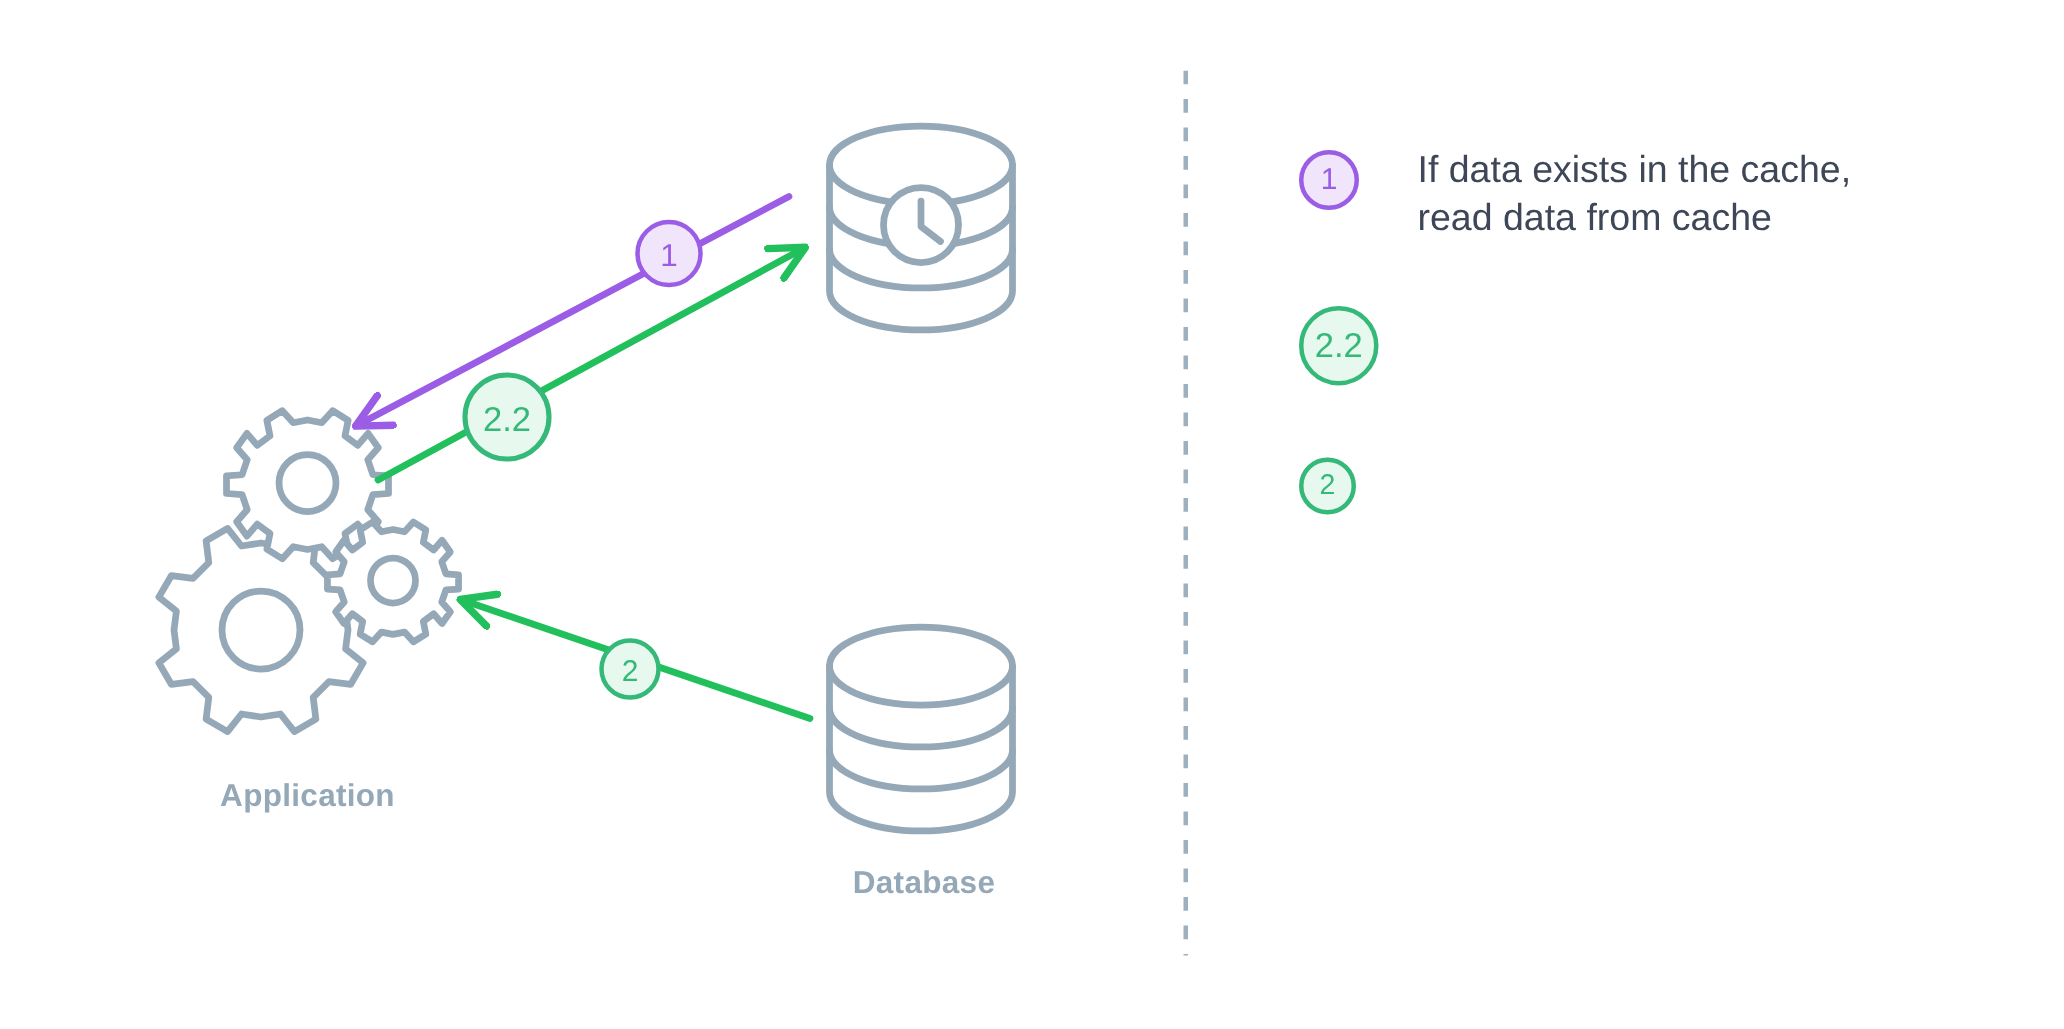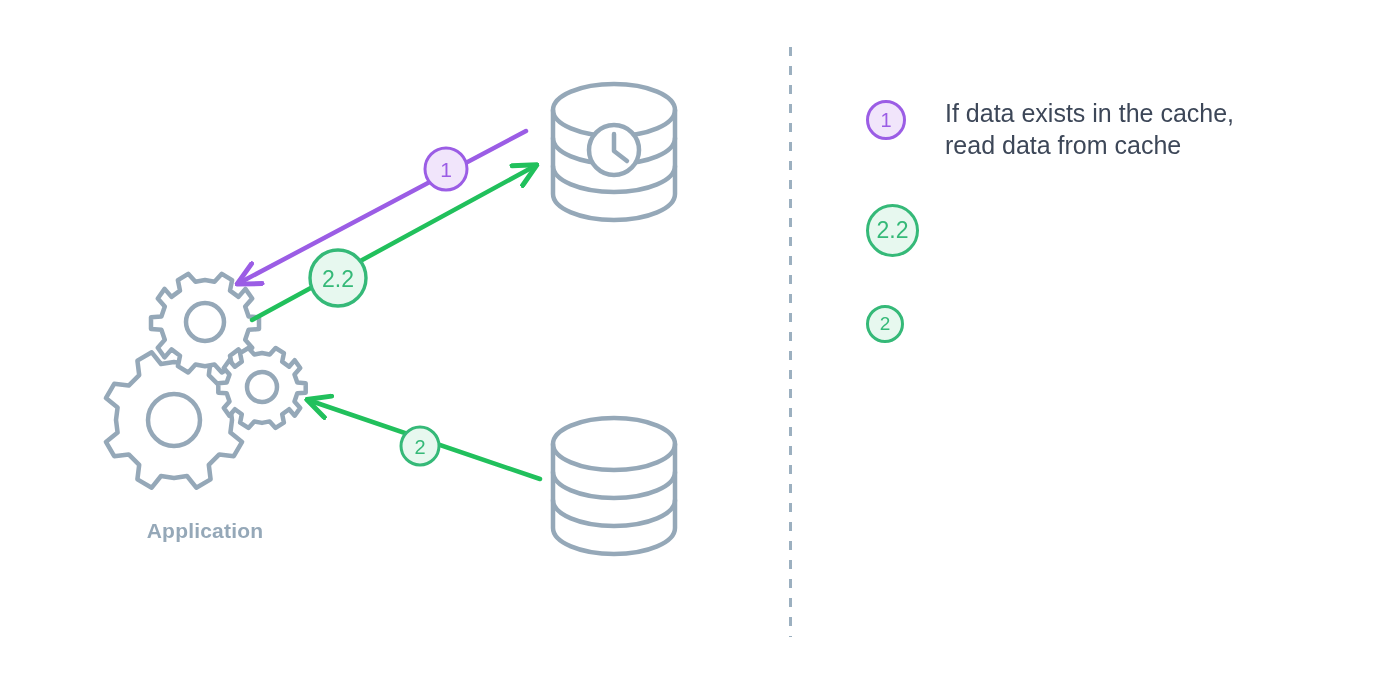--- a/index.html
+++ b/index.html
@@ -201,20 +201,21 @@
       <circle cx="338" cy="278" r="28" fill="#e7f8ef" stroke="#35b978" stroke-width="3.4"></circle>
       <text x="338" y="287" text-anchor="middle" font-family="Liberation Sans, sans-serif" font-size="23" fill="#35b978">2.2</text>
     </g>
 
     <g>
       <circle cx="420" cy="446" r="19" fill="#e7f8ef" stroke="#35b978" stroke-width="3"></circle>
       <text x="420" y="454" text-anchor="middle" font-family="Liberation Sans, sans-serif" font-size="20" fill="#35b978">2</text>
     </g>
   </svg>
 
+  <div class="node-label" id="label-database">Database</div>
   <div class="node-label" id="label-application">Application</div>
 
   <div class="divider"></div>
 
   <div class="legend">
 
     <div class="legend-item" id="legend-item-0">
       <div class="legend-badge badge-purple">1</div>
       <div class="legend-text">If data exists in the cache,
 read data from cache</div>

